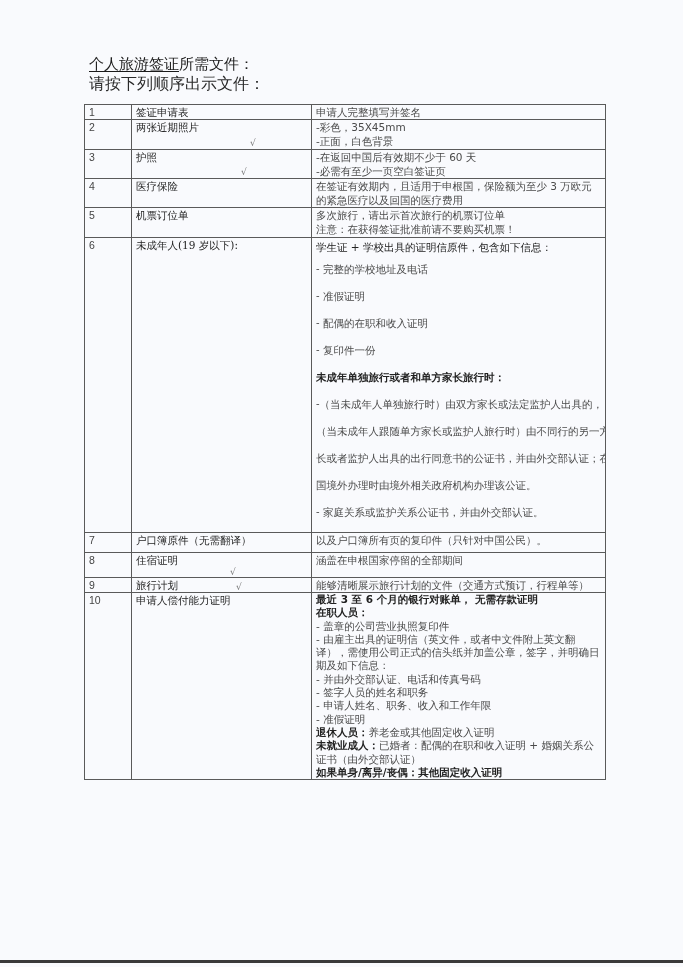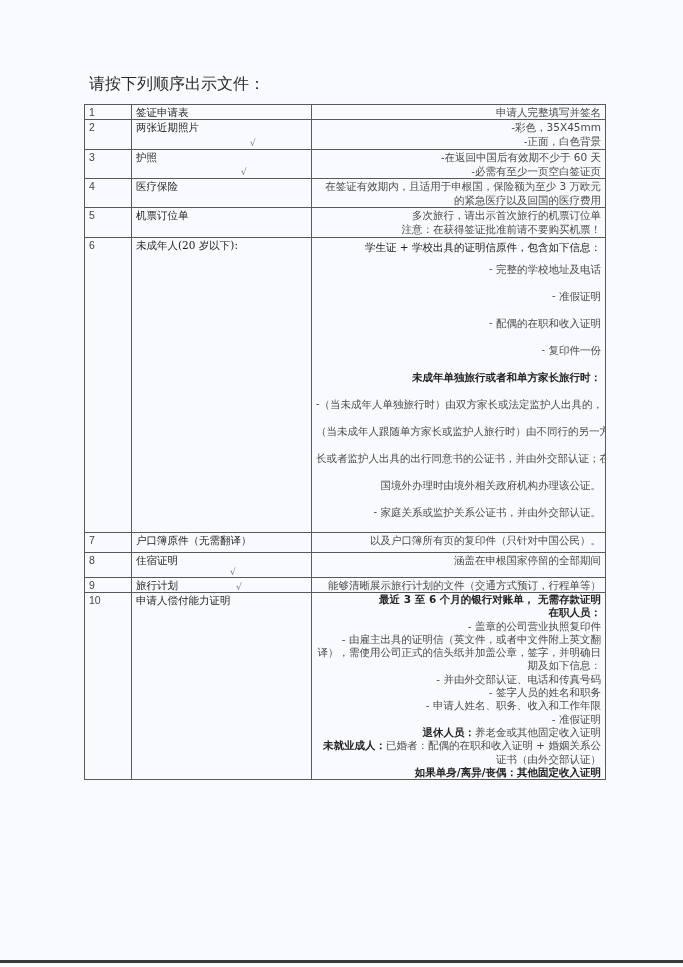--- a/index.html
+++ b/index.html
@@ -22,40 +22,41 @@
   table.req {
     position:absolute; left:84px; top:104px; width:522px;
     border-collapse:collapse; table-layout:fixed;
   }
   table.req td {
     border:1px solid #5a5a5a; vertical-align:top; padding:0 4px;
     font-size:10.5px; line-height:14px; overflow:hidden;
   }
   td.num { width:38px; color:#444; font-family:"Liberation Sans", sans-serif; }
   td.name { width:171px; font-size:11.5px; color:#1e1e1e; }
-  td.desc { color:#4a4a4a; font-size:10px; line-height:14.2px;text-align:right; }
+  td.desc { color:#4a4a4a; font-size:10px; line-height:14.2px; }
   .line { display:block; white-space:nowrap; }
   .wrap { white-space:normal; }
   .bold { font-weight:bold; color:#222; }
   .check { position:absolute; font-size:9px; color:#777; }
   .sp { display:block; white-space:nowrap; line-height:27px; }
   .footer {
     position:absolute; left:89px; top:842px; width:510px; font-size:12.5px; line-height:17px;
     font-family:"DejaVu Serif", "Liberation Serif", serif; color:#333;
   }
   .scan-edge {
     position:absolute; left:0; top:960px; width:683px; height:3px; background:#3a3a3a;
   }
   .cellrel { position:relative; }
 </style>
 </head>
 <body>
 
 <div class="page">
 
+  <div class="title"><u>个人旅游签证</u><span>所需文件：</span></div>
   <div class="subtitle">请按下列顺序出示文件：</div>
 
   <table class="req">
 
     <tbody>
         <tr style="height:14px;">
       <td class="num">1</td>
       <td class="name">签证申请表</td>
       <td class="desc">
         <span class="line">申请人完整填写并签名</span>
@@ -99,21 +100,21 @@
       <td class="num">5</td>
       <td class="name">机票订位单</td>
       <td class="desc">
         <span class="line">多次旅行，请出示首次旅行的机票订位单</span>
         <span class="line">注意：在获得签证批准前请不要购买机票！</span>
       </td>
     </tr>
 
     <tr style="height:295px;">
       <td class="num">6</td>
-      <td class="name" style="font-family:'DejaVu Serif','Liberation Serif',serif;">未成年人(20 岁以下):</td>
+      <td class="name" style="font-family:'DejaVu Serif','Liberation Serif',serif;">未成年人(19 岁以下):</td>
       <td class="desc" style="font-family:'DejaVu Serif','Liberation Serif',serif;">
         <span class="line bold" style="line-height:18px;font-weight:normal;color:#222;">学生证 + 学校出具的证明信原件，包含如下信息：</span>
         <span class="sp">- 完整的学校地址及电话</span>
         <span class="sp">- 准假证明</span>
         <span class="sp">- 配偶的在职和收入证明</span>
         <span class="sp">- 复印件一份</span>
         <span class="sp bold">未成年单独旅行或者和单方家长旅行时：</span>
         <span class="sp">-（当未成年人单独旅行时）由双方家长或法定监护人出具的，</span>
         <span class="sp">（当未成年人跟随单方家长或监护人旅行时）由不同行的另一方家</span>
         <span class="sp">长或者监护人出具的出行同意书的公证书，并由外交部认证；在中</span>

